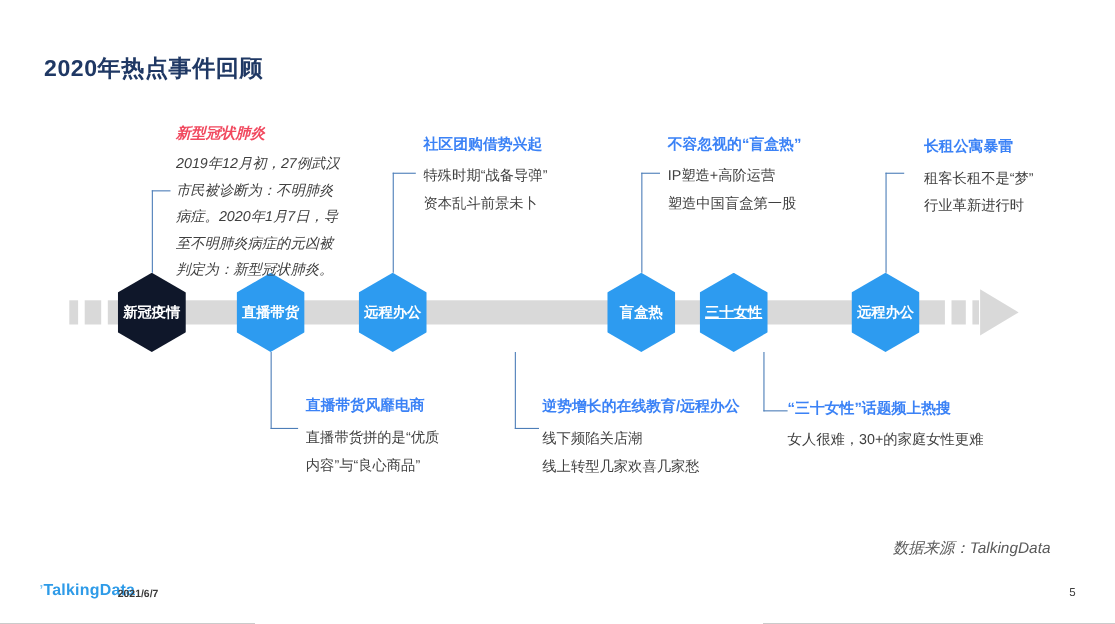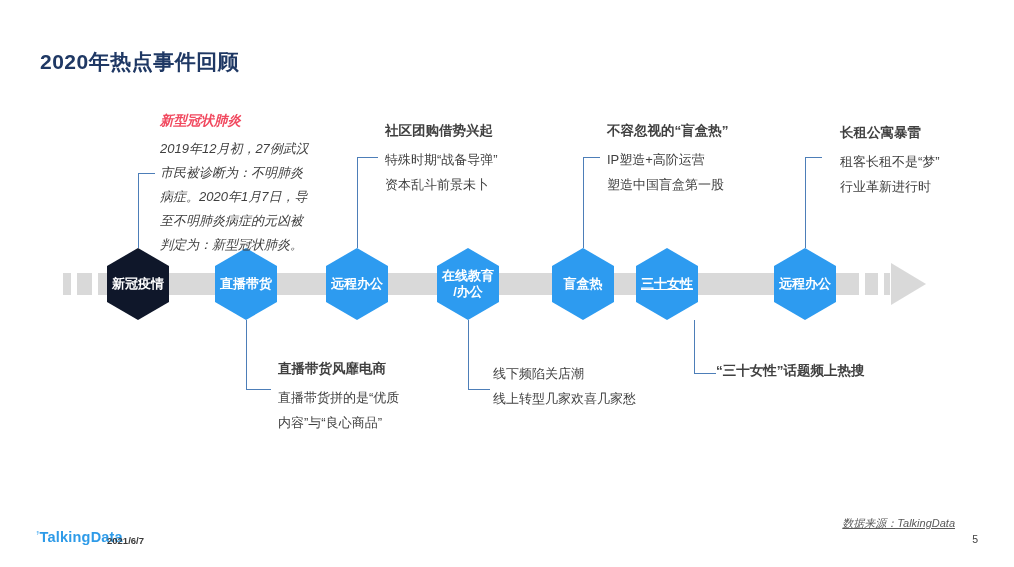--- a/index.html
+++ b/index.html
@@ -31,41 +31,41 @@
   }
   .hex-red  { background:#0f172a; }
   .hex-blue { background:#2D9BF0; }
   
   .conn { position:absolute; }
   .conn-up   { border-left:1.5px solid #4D7EB8; border-top:1.5px solid #4D7EB8; }
   .conn-down { border-left:1.5px solid #4D7EB8; border-bottom:1.5px solid #4D7EB8; }
   
   .ann { position:absolute; }
   .ann-title {
-    font-size:13.5px; font-weight:bold; color:#404040;
+    font-size:13.5px; font-weight:bold; color:#3b82f6;
     line-height:18px; margin-bottom:7px; white-space:pre-line;
   }
   .ann-title.red { color:#F1495F; }
   .ann-body {
     font-size:13px; color:#3F3F3F; line-height:25px; white-space:pre-line;
   }
   .ann.covid .ann-body { line-height:24px; }
   
   .logo {
     position:absolute; left:36px; top:529px;
     font-size:14.5px; font-weight:bold; color:#2E9BE8; letter-spacing:0.2px;
   }
   .logo .tick { font-size:12px; color:#7BC3F5; vertical-align:top; }
   .footer-date {
     position:absolute; left:107px; top:535px;
     font-size:9.5px; font-weight:600; color:#3A3A3A;
   }
   .footer-source {
-    position:absolute; right:59px; top:516px;
-    font-size:11px; font-style:italic; color:#595959;text-decoration:underline;
+    position:absolute; right:59px; top:490px;
+    font-size:14px; font-style:italic; color:#595959;
   }
   .page-number {
     position:absolute; right:36px; top:533px;
     font-size:10.5px; color:#404040;
   }
 </style>
 </head>
 <body>
 
 <div class="slide">
@@ -85,22 +85,20 @@
   <div class="conn conn-up" style="left:583px; top:157px; width:17px; height:91px;"></div>
   <div class="conn conn-up" style="left:805px; top:157px; width:17px; height:91px;"></div>
 
   <div class="conn conn-down" style="left:246px; top:320px; width:25px; height:70px;"></div>
   <div class="conn conn-down" style="left:468px; top:320px; width:22px; height:70px;"></div>
   <div class="conn conn-down" style="left:694px; top:320px; width:22px; height:54px;"></div>
 
   <div class="hex hex-red" style="left:107px;">新冠疫情</div>
   <div class="hex hex-blue" style="left:215px;">直播带货</div>
   <div class="hex hex-blue" style="left:326px;">远程办公</div>
-  <div class="hex hex-blue" style="left:437px;">在线教育
-/办公</div>
   <div class="hex hex-blue" style="left:552px;">盲盒热</div>
   <div class="hex hex-blue" style="left:636px;text-decoration:underline;">三十女性</div>
   <div class="hex hex-blue" style="left:774px;">远程办公</div>
 
   <div class="ann covid" style="left:160px; top:112px; width:250px;font-style:italic;">
     <div class="ann-title red">新型冠状肺炎</div>
     <div class="ann-body">2019年12月初，27例武汉
 市民被诊断为：不明肺炎
 病症。2020年1月7日，导
 至不明肺炎病症的元凶被
@@ -121,25 +119,27 @@
     <div class="ann-body">租客长租不是“梦”
 行业革新进行时</div>
   </div>
 
   <div class="ann" style="left:278px; top:360px; width:210px;">
     <div class="ann-title">直播带货风靡电商</div>
     <div class="ann-body">直播带货拼的是“优质
 内容”与“良心商品”</div>
   </div>
   <div class="ann" style="left:493px; top:361px; width:230px;">
+    <div class="ann-title">逆势增长的在线教育/远程办公</div>
     <div class="ann-body">线下频陷关店潮
 线上转型几家欢喜几家愁</div>
   </div>
   <div class="ann" style="left:716px; top:362px; width:230px;">
     <div class="ann-title">“三十女性”话题频上热搜</div>
+    <div class="ann-body">女人很难，30+的家庭女性更难</div>
   </div>
 
   <div class="logo"><span class="tick">’</span><span>TalkingData</span></div>
   <div class="footer-date">2021/6/7</div>
   <div class="footer-source">数据来源：TalkingData</div>
   <div class="page-number">5</div>
 
 </div>
 
 </body></html>

